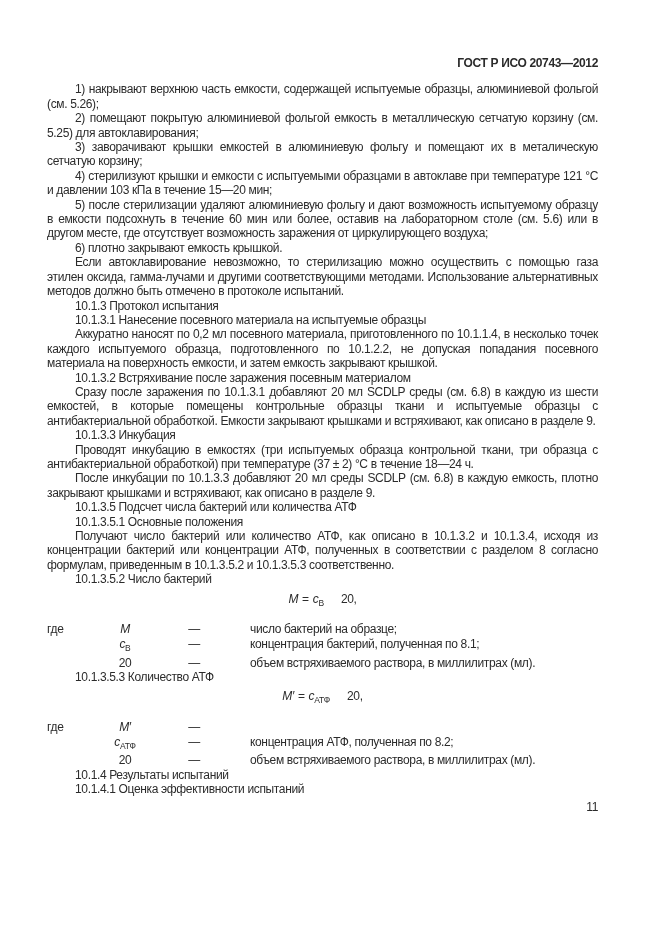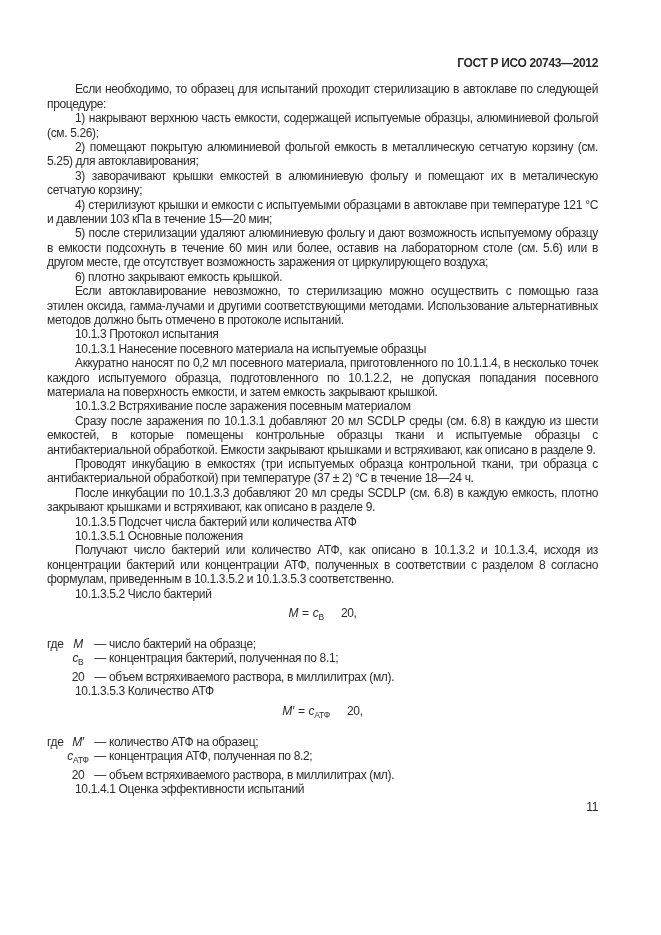--- a/index.html
+++ b/index.html
@@ -35,54 +35,54 @@
   }
   .it { font-style: italic; }
   sub.fsub {
     font-size: 8.5px;
     font-style: normal;
     letter-spacing: -0.2px;
   }
   .feq { margin: 0 4px; }
   .ffac { margin-left: 17px; }
   .def-block { margin: 0; }
-  .def-row { display: flex; align-items: baseline; }
+  .def-row { display: flex; align-items: baseline; gap: 47px; }
   .dc1 { width: 18px; flex: none; }
   .dc2 { width: 26px; flex: none; text-align: center; white-space: nowrap; }
   .dc3 { width: 18px; flex: none; text-align: center; }
   .dc4 { flex: 1; text-align: justify; }
   .page-footer {
     text-align: right;
     margin-top: 3px;
   }
 </style>
 </head>
 <body>
 
 <div class="page">
 
   <div class="running-header">
     <span>ГОСТ Р ИСО 20743—2012</span>
   </div>
 
   <div class="content">
-    <p>Если необходимо, то образец для испытаний проходит стерилизацию в автоклаве по следующей процедуре:</p>
     <p>1) накрывают верхнюю часть емкости, содержащей испытуемые образцы, алюминиевой фольгой (см. 5.26);</p>
     <p>2) помещают покрытую алюминиевой фольгой емкость в металлическую сетчатую корзину (см. 5.25) для автоклавирования;</p>
     <p>3) заворачивают крышки емкостей в алюминиевую фольгу и помещают их в металическую сетчатую корзину;</p>
     <p>4) стерилизуют крышки и емкости с испытуемыми образцами в автоклаве при температуре 121 °С и давлении 103 кПа в течение 15—20 мин;</p>
     <p>5) после стерилизации удаляют алюминиевую фольгу и дают возможность испытуемому образцу в емкости подсохнуть в течение 60 мин или более, оставив на лабораторном столе (см. 5.6) или в другом месте, где отсутствует возможность заражения от циркулирующего воздуха;</p>
     <p>6) плотно закрывают емкость крышкой.</p>
     <p>Если автоклавирование невозможно, то стерилизацию можно осуществить с помощью газа этилен оксида, гамма-лучами и другими соответствующими методами. Использование альтернативных методов должно быть отмечено в протоколе испытаний.</p>
 
     <p class="bold">10.1.3 Протокол испытания</p>
     <p>10.1.3.1 Нанесение посевного материала на испытуемые образцы</p>
     <p>Аккуратно наносят по 0,2 мл посевного материала, приготовленного по 10.1.1.4, в несколько точек каждого испытуемого образца, подготовленного по 10.1.2.2, не допуская попадания посевного материала на поверхность емкости, и затем емкость закрывают крышкой.</p>
     <p>10.1.3.2 Встряхивание после заражения посевным материалом</p>
     <p>Сразу после заражения по 10.1.3.1 добавляют 20 мл SCDLP среды (см. 6.8) в каждую из шести емкостей, в которые помещены контрольные образцы ткани и испытуемые образцы с антибактериальной обработкой. Емкости закрывают крышками и встряхивают, как описано в разделе 9.</p>
+    <p>10.1.3.3 Инкубация</p>
     <p>Проводят инкубацию в емкостях (три испытуемых образца контрольной ткани, три образца с антибактериальной обработкой) при температуре (37 ± 2) °С в течение 18—24 ч.</p>
     <p>После инкубации по 10.1.3.3 добавляют 20 мл среды SCDLP (см. 6.8) в каждую емкость, плотно закрывают крышками и встряхивают, как описано в разделе 9.</p>
     <p>10.1.3.5 Подсчет числа бактерий или количества АТФ</p>
     <p>10.1.3.5.1 Основные положения</p>
     <p>Получают число бактерий или количество АТФ, как описано в 10.1.3.2 и 10.1.3.4, исходя из концентрации бактерий или концентрации АТФ, полученных в соответствии с разделом 8 согласно формулам, приведенным в 10.1.3.5.2 и 10.1.3.5.3 соответственно.</p>
     <p>10.1.3.5.2 Число бактерий</p>
 
     <div class="formula">
       <span class="it">M</span><span class="feq">=</span><span class="it">c</span><sub class="fsub">В</sub><span class="ffac">20,</span>
     </div>
@@ -112,36 +112,36 @@
 
     <div class="formula">
       <span class="it">M′</span><span class="feq">=</span><span class="it">c</span><sub class="fsub">АТФ</sub><span class="ffac">20,</span>
     </div>
 
     <div class="def-block">
       <div class="def-row">
         <span class="dc1">где</span>
         <span class="dc2 it"><span>M′</span></span>
         <span class="dc3">—</span>
-        <span class="dc4">количество АТФ на образец;</span>
       </div>
       <div class="def-row">
         <span class="dc1"></span>
         <span class="dc2 it"><span>c</span><sub class="fsub">АТФ</sub></span>
         <span class="dc3">—</span>
         <span class="dc4">концентрация АТФ, полученная по 8.2;</span>
       </div>
       <div class="def-row">
         <span class="dc1"></span>
         <span class="dc2"><span>20</span></span>
         <span class="dc3">—</span>
         <span class="dc4">объем встряхиваемого раствора, в миллилитрах (мл).</span>
       </div>
     </div>
 
+    <p class="bold">10.1.4 Результаты испытаний</p>
     <p>10.1.4.1 Оценка эффективности испытаний</p>
   </div>
 
   <div class="page-footer">
     <span>11</span>
   </div>
 
 </div>
 
 </body></html>

